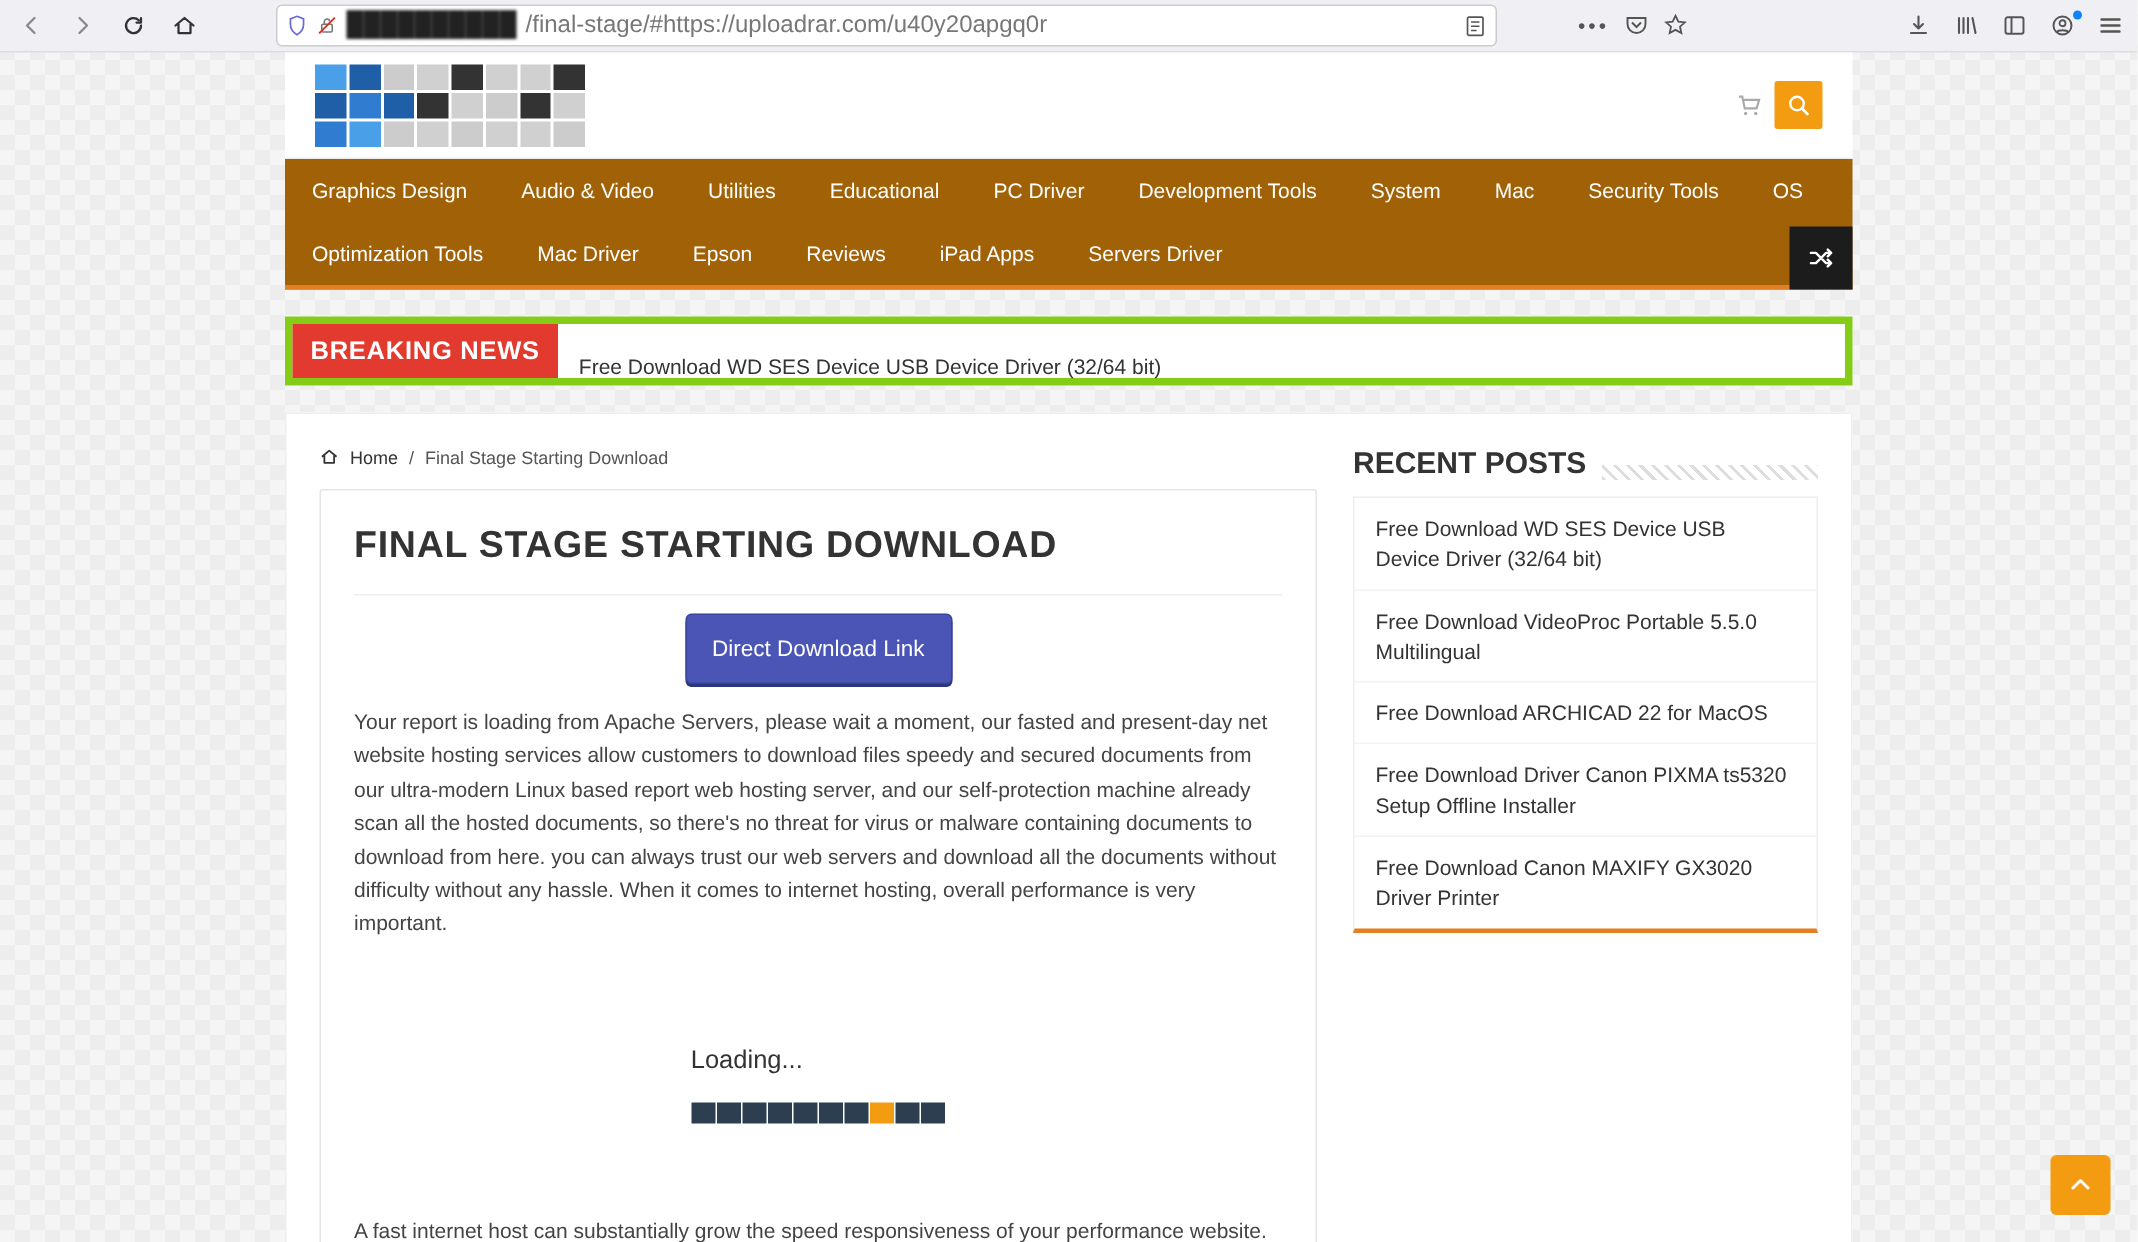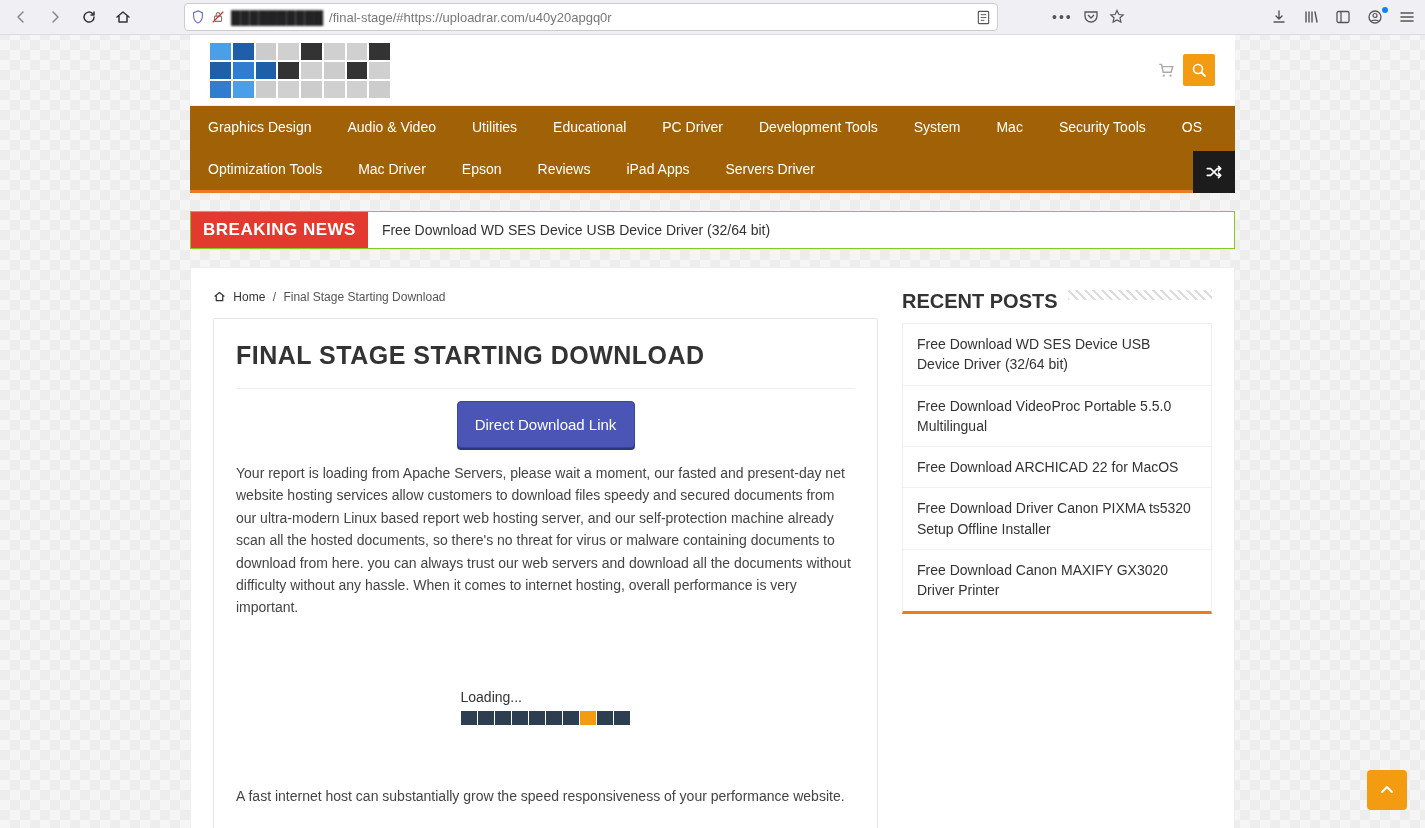--- a/index.html
+++ b/index.html
@@ -4,21 +4,21 @@
 <style>
 html,body{margin:0;padding:0;font-family:Arial,Helvetica,sans-serif;font-size:14px;color:#333;background:#f5f5f5;}
 body{background-image:
  linear-gradient(45deg,rgba(0,0,0,.03) 25%,transparent 25%,transparent 75%,rgba(0,0,0,.03) 75%),
  linear-gradient(45deg,rgba(0,0,0,.03) 25%,transparent 25%,transparent 75%,rgba(0,0,0,.03) 75%);
  background-size:20px 20px;background-position:0 0,10px 10px;}
 
 .browser-bar{height:34px;background:#f0f0f4;border-bottom:1px solid #ddd;display:flex;align-items:center;padding:0 8px;gap:8px;font-size:14px;color:#555;}
 .browser-bar .nav-btn{width:26px;height:26px;display:flex;align-items:center;justify-content:center;color:#888;border-radius:4px;cursor:default;}
 .browser-bar .nav-btn.enabled{color:#333;cursor:pointer;}
-.url-box{flex:1;max-width:800px;height:26px;border:1px solid #ccc;border-radius:4px;background:#fff;display:flex;align-items:center;padding:0 6px;gap:6px;margin:0 40px 0 40px;font-size:13px;color:#333;overflow:hidden;}
+.url-box{flex:1;max-width:800px;height:26px;border:1px solid #ccc;border-radius:4px;background:#fff;display:flex;align-items:center;padding:0 6px;gap:6px;margin:0 40px 0 40px;font-size:16px;color:#333;overflow:hidden;}
 .url-box .shield{color:#6b6bd6;}
 .url-box .lock-off{color:#888;position:relative;}
 .url-box .url-rest{color:#777;white-space:nowrap;}
 .right-icons{margin-left:auto;display:flex;align-items:center;gap:14px;color:#555;}
 .right-icons .ico{width:18px;text-align:center;cursor:pointer;position:relative;}
 .right-icons .dot::after{content:"";position:absolute;top:-2px;right:-3px;width:6px;height:6px;border-radius:50%;background:#0a84ff;}
 .addr-icons{display:flex;align-items:center;gap:10px;color:#555;margin-left:6px;}
 
 .page-wrap{width:1045px;margin:0 auto;}
 .top-strip{height:70px;background:#fff;display:flex;align-items:center;padding:0 20px;justify-content:space-between;border-bottom:1px solid #eee;}
@@ -28,41 +28,41 @@
 .logo .dk{background:#333;} .logo .lt{background:#ccc;}
 .search-wrap{display:flex;align-items:center;gap:8px;}
 .search-btn{width:32px;height:32px;background:#f39c12;display:flex;align-items:center;justify-content:center;color:#fff;border-radius:2px;cursor:pointer;}
 
 .main-nav{background:#a16207;color:#fff;position:relative;}
 .main-nav ul{list-style:none;margin:0;padding:0;display:flex;flex-wrap:wrap;}
 .main-nav li{padding:13px 18px;font-size:14px;cursor:pointer;white-space:nowrap;}
 .nav-accent{height:3px;background:#e67e22;}
 .shuffle-box{position:absolute;right:0;bottom:0;width:42px;height:42px;background:#1c1c1c;display:flex;align-items:center;justify-content:center;color:#fff;cursor:pointer;}
 
-.breaking-row{display:flex;align-items:center;background:#fff;border:1px solid #84cc16;margin-top:18px;}
+.breaking-row{display:flex;align-items:flex-end;background:#fff;border:5px solid #84cc16;margin-top:18px;}
 .breaking-label{background:#e23a2e;color:#fff;font-weight:bold;text-transform:uppercase;font-family:"Arial Black",sans-serif;font-size:17px;padding:8px 12px;display:flex;align-items:center;letter-spacing:.5px;}
 .breaking-text{display:flex;align-items:center;padding:0 14px;color:#333;}
 
 .content-row{display:flex;gap:24px;background:#fff;margin-top:18px;padding:22px;border:1px solid #eee;align-items:flex-start;}
 .main-col{flex:1;min-width:0;}
 .side-col{width:310px;}
 .crumbs{font-size:12px;color:#555;margin-bottom:14px;}
 .crumbs .home-link{color:#333;cursor:pointer;}
 .crumbs .home-ico{margin-right:4px;}
 .article-box{border:1px solid #e5e5e5;padding:22px;border-radius:2px;}
 .article-title{font-family:"Arial Black",Impact,sans-serif;text-transform:uppercase;font-size:25px;color:#333;margin:0 0 12px;border-bottom:1px solid #eee;padding-bottom:18px;letter-spacing:.5px;}
 .dl-btn{display:block;width:160px;margin:6px auto 14px;background:#4a55b6;color:#fff;text-align:center;padding:14px 8px;border-radius:4px;border:1px solid #3a449a;box-shadow:0 2px 0 #2d367d;font-size:15px;cursor:pointer;}
 .para{color:#444;line-height:1.6;font-size:14px;margin:0 0 14px;}
 .loading-area{margin:70px auto 60px;width:170px;}
-.loading-label{font-size:14px;color:#333;margin-bottom:6px;}
+.loading-label{font-size:17px;color:#333;margin-bottom:18px;}
 .loader{display:flex;gap:1px;}
 .loader span{width:16px;height:14px;background:#2c3e50;}
 .loader span.on{background:#f39c12;}
 .side-title{font-family:"Arial Black",Impact,sans-serif;text-transform:uppercase;font-size:20px;color:#333;margin:0 0 10px;}
-.side-title-row{display:flex;gap:10px;}
+.side-title-row{display:flex;align-items:center;gap:10px;}
 .stripes{flex:1;height:10px;background:repeating-linear-gradient(45deg,#ddd 0 2px,transparent 2px 6px);}
 .recent-box{border:1px solid #eee;border-bottom:3px solid #e67e22;}
 .recent-box a{display:block;padding:10px 14px;color:#333;text-decoration:none;font-size:14px;line-height:1.45;cursor:pointer;}
 .recent-box a + a{border-top:1px solid #f2f2f2;}
 
 .scroll-top{position:fixed;right:18px;bottom:18px;width:40px;height:40px;background:#f39c12;border-radius:4px;display:flex;align-items:center;justify-content:center;color:#fff;cursor:pointer;font-size:18px;}
 svg{display:block;}
 </style>
 </head>
 <body>

